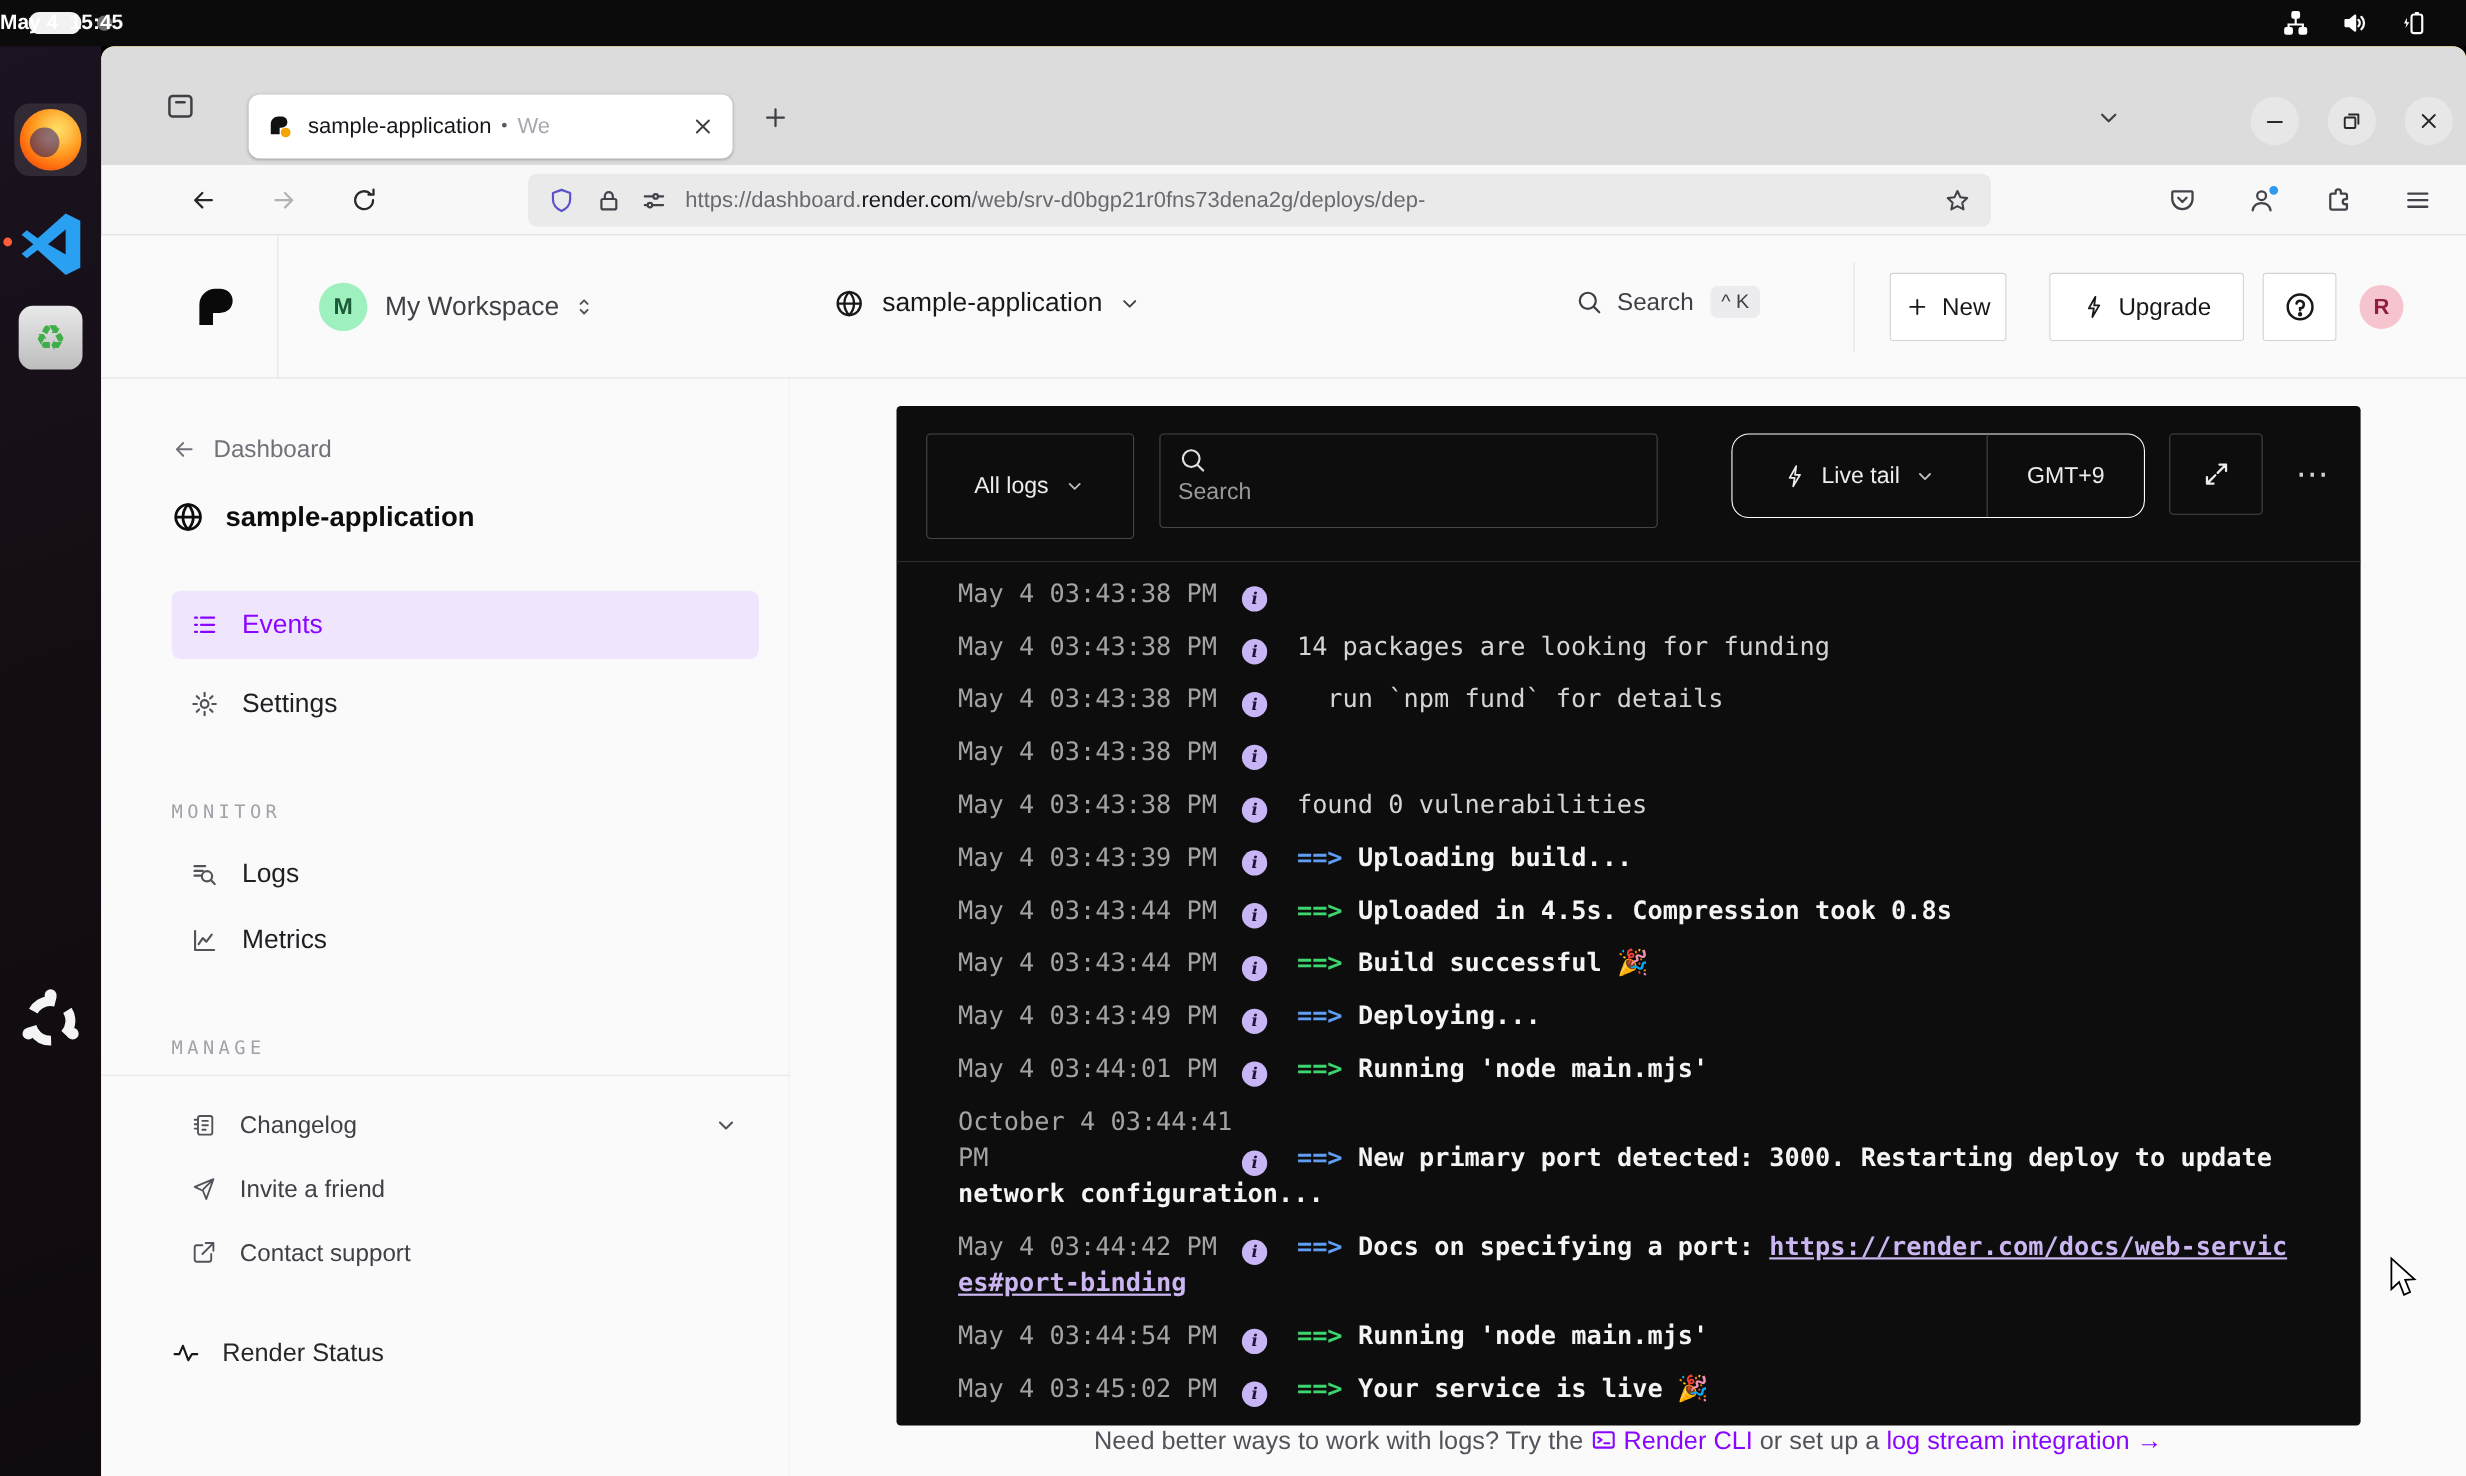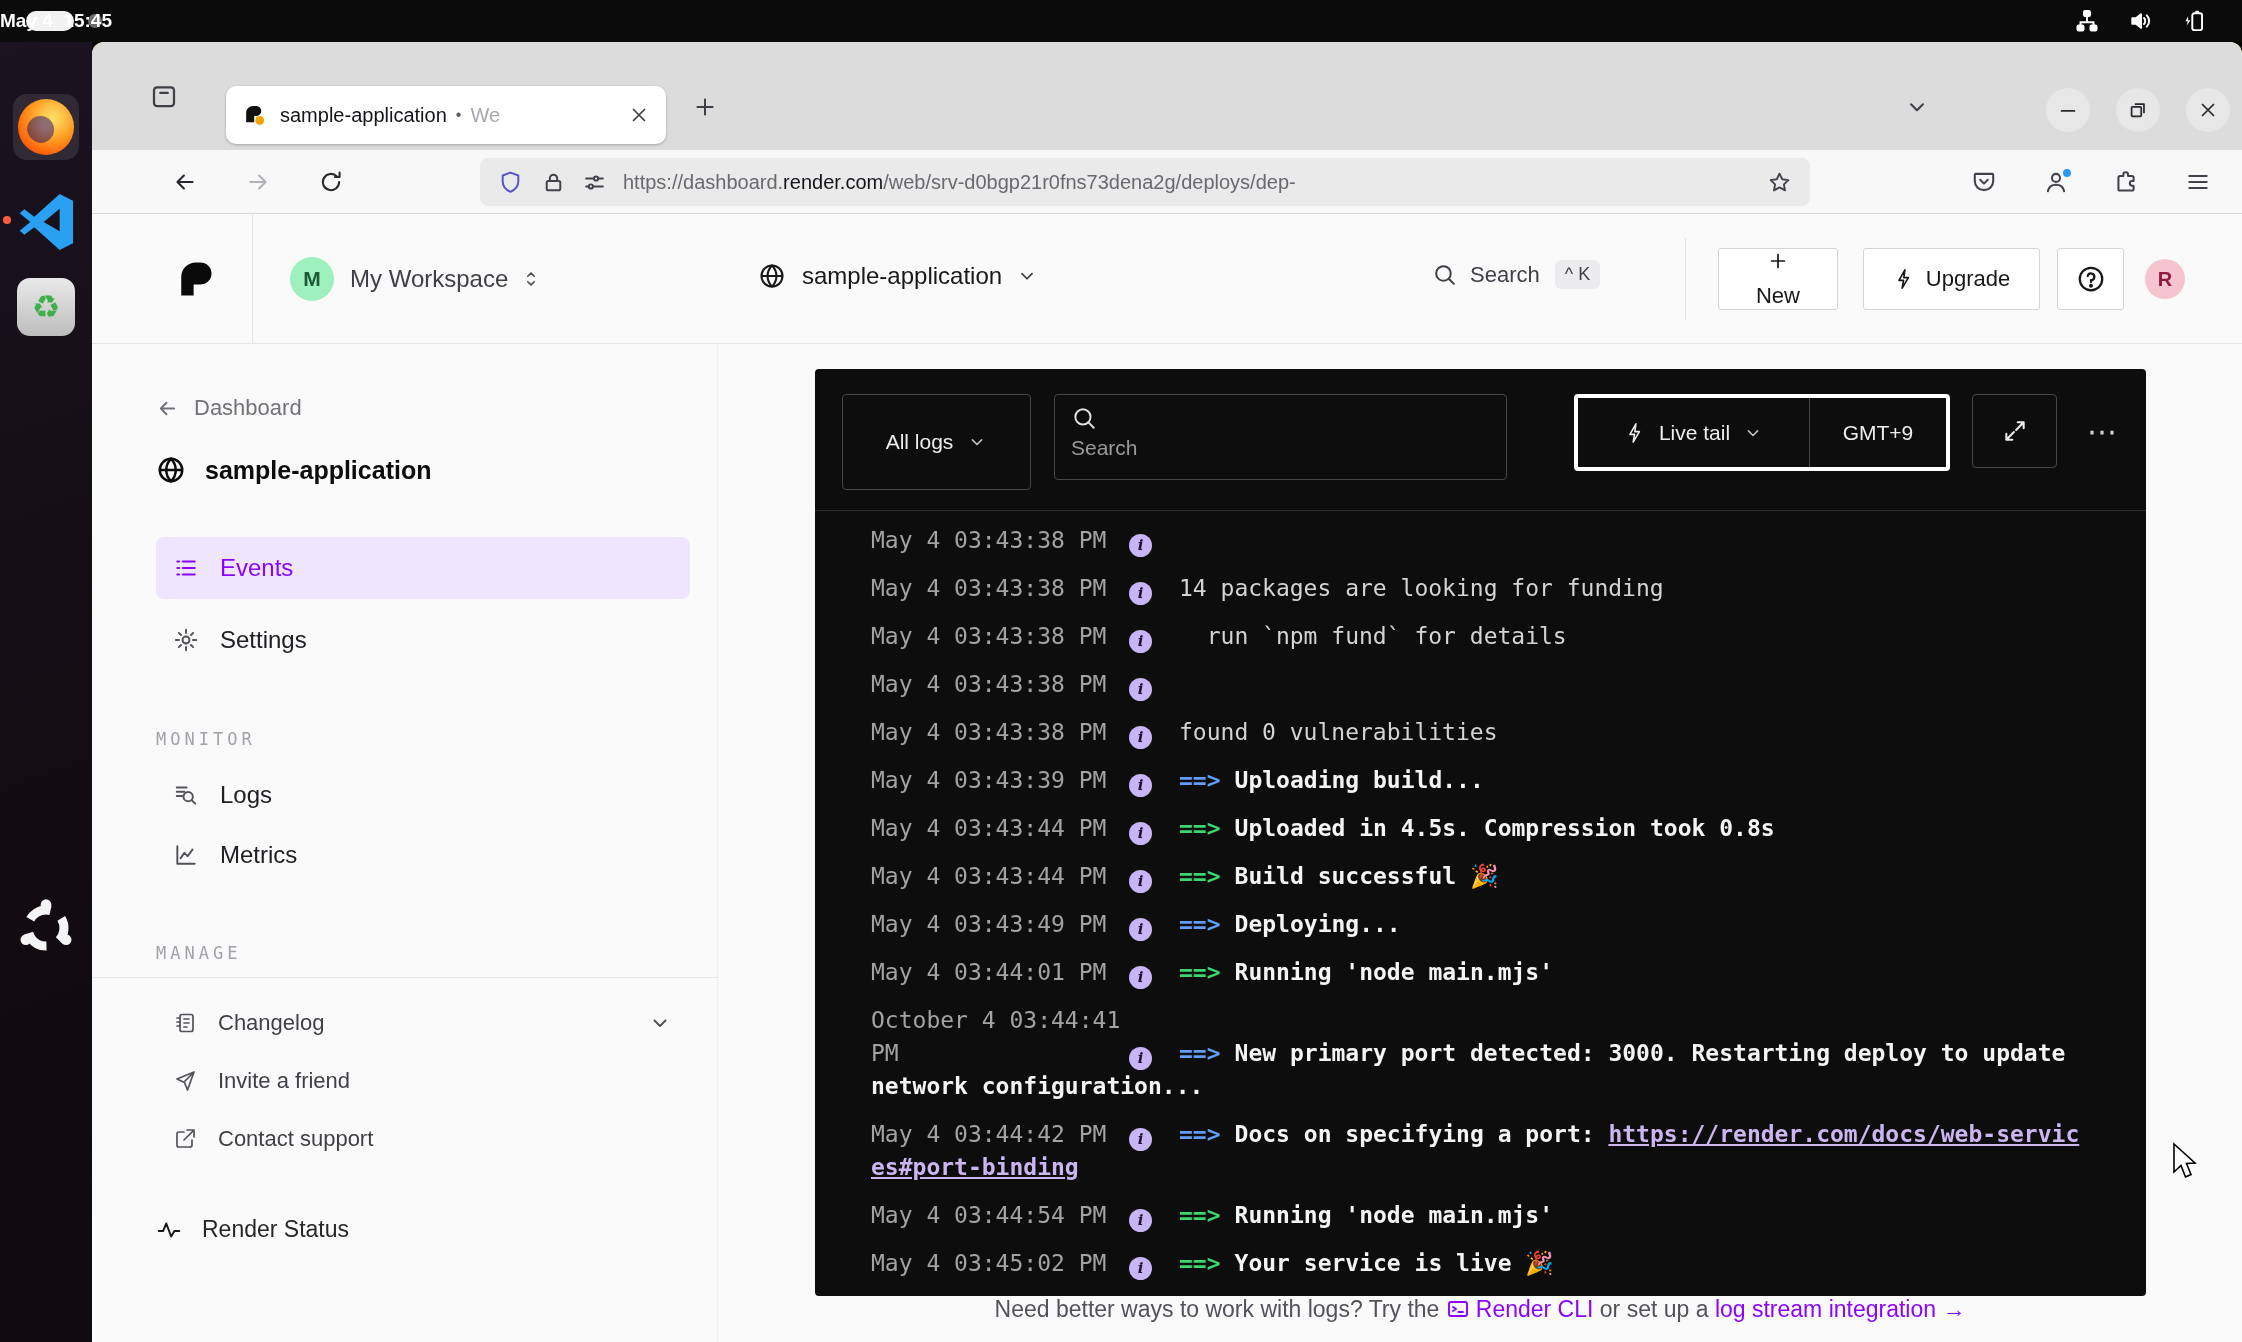--- a/index.html
+++ b/index.html
@@ -74,21 +74,21 @@
   #service-sel { position:absolute; left:666px; top:48px; display:flex; align-items:center; }
   #service-globe { width:28px; height:28px; color:#18181b; }
   #service-name { margin-left:16px; font-size:24px; color:#18181b; font-weight:500; }
   #service-chev { margin-left:14px; width:22px; height:22px; color:#3f3f46; }
   #nav-search { position:absolute; left:1340px; top:46px; display:flex; align-items:center; }
   #nav-search .icn { width:25px; height:25px; color:#3f3f46; }
   #nav-search-label { margin-left:13px; font-size:22px; color:#3f3f46; }
   #nav-search-kbd { margin-left:15px; background:#ececee; border-radius:6px; padding:4px 10px; font-size:18px; color:#3f3f46; white-space:pre; }
   .navaction { position:absolute; top:34px; height:62px; background:#fff; border:1px solid #d4d4d8; border-radius:3px; display:flex; align-items:center; justify-content:center; gap:11px; font-size:22px; color:#18181b; font-weight:500; }
   .navaction .icn { width:22px; height:22px; color:#18181b; }
-  #new-btn { left:1626px; width:120px;flex-direction:column; }
+  #new-btn { left:1626px; width:106px; }
   #upgrade-btn { left:1771px; width:177px; }
   #help-btn { left:1965px; width:67px; }
   #help-btn .icn { width:30px; height:30px; }
   #user-avatar { position:absolute; left:2053px; top:45px; width:40px; height:40px; border-radius:50%; background:#f6c4ce; color:#8f1d3f; font-weight:700; font-size:20px; display:flex; align-items:center; justify-content:center; }
 
   #appbody { flex:1; display:flex; min-height:0; }
   
   #side { width:626px; flex:none; background:#fafafa; border-right:1px solid #f0f0f0; padding:46px 0 0 64px; }
   #side-back { display:flex; align-items:center; gap:15px; color:#71717a; font-size:22px; height:36px; }
   #side-back .icn { width:23px; height:23px; }
@@ -114,21 +114,21 @@
   #main { flex:1; min-width:0; }
   #log-panel { margin:25px 0 0 97px; width:1331px; height:927px; background:#0d0d0d; border-radius:4px; overflow:hidden; display:flex; flex-direction:column; }
   #log-toolbar { height:142px; flex:none; border-bottom:1px solid #2e2e2e; display:flex; align-items:flex-start; padding:25px 26px 0 27px; color:#ededed; }
   .ltbtn { border:1px solid #474747; border-radius:4px; display:flex; align-items:center; justify-content:center; background:transparent; color:#ededed; font-size:21px; font-family:"Liberation Sans",sans-serif; }
   #filter-btn { width:189px; height:96px; gap:14px; }
   .chev-sm { width:20px; height:20px; color:#bdbdbd; }
   #log-search { margin-left:23px; width:453px; height:86px; border:1px solid #474747; border-radius:4px; padding:10px 16px; display:flex; flex-direction:column; align-items:flex-start; }
   #log-search .icn { width:26px; height:26px; color:#e0e0e0; }
   #log-search-ph { margin-top:5px; font-size:21px; color:#9a9a9a; }
   #lt-spacer { flex:1; }
-  #livetail-group { width:376px; height:77px; border:4px solid #ffffff; border-radius:4px; display:flex; align-items:stretch; }
+  #livetail-group { width:376px; height:77px; border:1px solid #ffffff; border-radius:16px; display:flex; align-items:stretch; }
   #livetail-left { width:231px; display:flex; align-items:center; justify-content:center; gap:13px; font-size:21px; }
   #livetail-left .bolt { width:22px; height:22px; color:#ededed; }
   #livetail-div { width:1px; background:#474747; }
   #tz-label { flex:1; display:flex; align-items:center; justify-content:center; font-size:21px; }
   #expand-btn { margin-left:22px; width:85px; height:74px; }
   #expand-btn .icn { width:26px; height:26px; }
   #overflow-btn { margin-left:30px; height:74px; display:flex; align-items:center; font-size:30px; color:#d0d0d0; letter-spacing:3px; }
 
   #log-area { flex:1; padding:13px 24px 0 28px; overflow:hidden; font-family:"DejaVu Sans Mono",monospace; font-size:23px; }
   .log-row { white-space:pre-wrap; line-height:33px; margin-bottom:15px; word-wrap:normal;margin-left:28px; }

